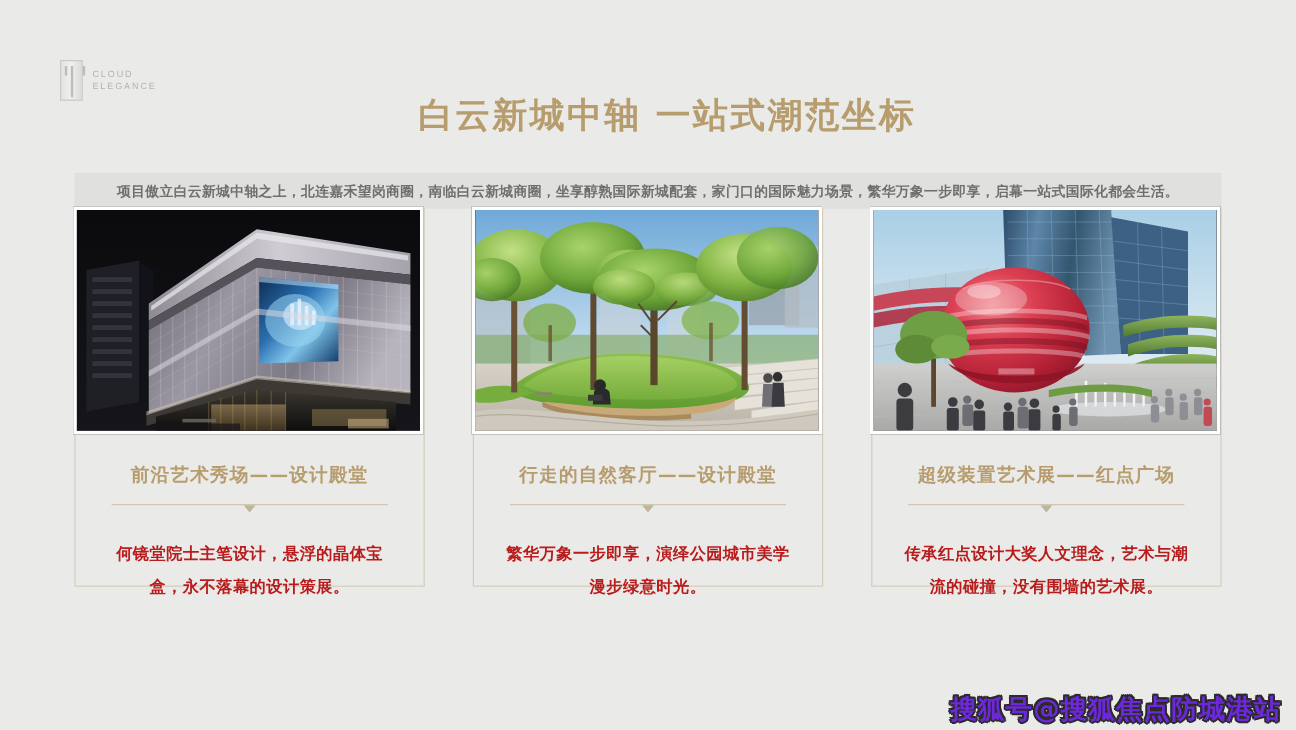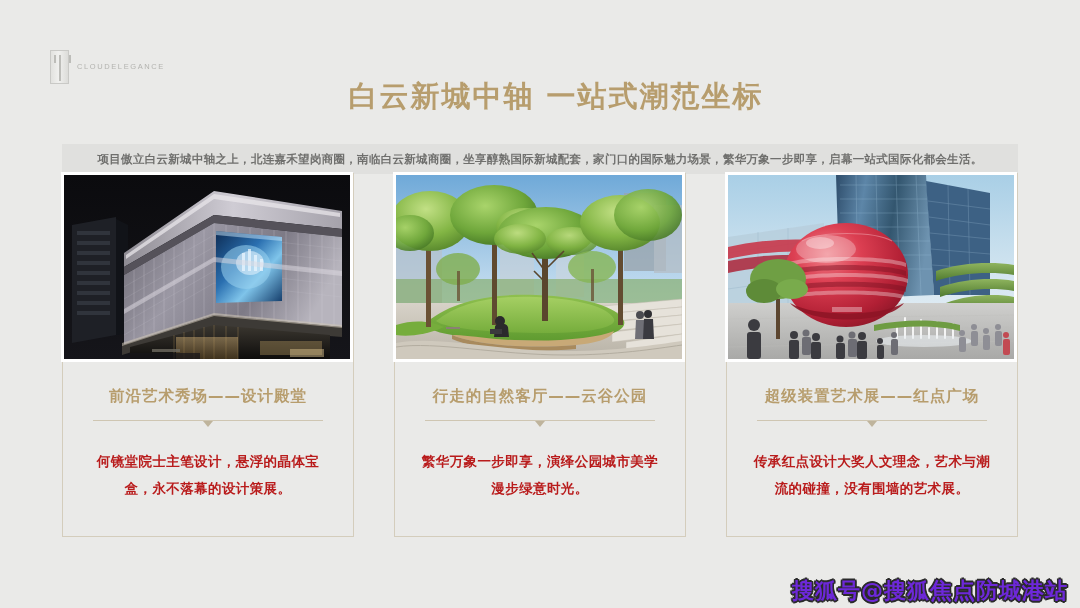--- a/index.html
+++ b/index.html
@@ -55,21 +55,21 @@
     left: 3px;
     top: 4px;
     width: 13px;
     height: 8px;
     border-left: 2px solid #bdbdb9;
     border-right: 2px solid #bdbdb9;
     transform: skewX(0deg);
   }
   .logo-text {
     display: flex;
-    flex-direction: row;
+    flex-direction: column;
     justify-content: center;
     line-height: 1.35;
   }
   .logo-text span {
     font-size: 7.5px;
     letter-spacing: 1.6px;
     color: #b3b3af;
     font-weight: 500;
   }
 
@@ -111,21 +111,21 @@
   .cards {
     position: absolute;
     left: 62px;
     top: 173px;
     width: 956px;
     display: flex;
     justify-content: space-between;
   }
   .card {
     width: 292px;
-    height: 364px;
+    height: 316px;
     border: 1px solid #d4cdbc;
     background: #eaeae8;
     position: relative;
     padding: 0;
   }
   .card-photo {
     position: absolute;
     left: -2px;
     top: -2px;
     width: 292px;
@@ -460,21 +460,21 @@
             <circle cx="244" cy="140" r="4" fill="#4b4b50"></circle>
             <path d="M240,145 L248,145 L249,164 L239,164 Z" fill="#6f6f76"></path>
             <circle cx="252" cy="139" r="4" fill="#2f2f33"></circle>
             <path d="M248,144 L257,144 L258,164 L247,164 Z" fill="#3a3a40"></path>
 
             <rect x="50" y="152" width="14" height="2" fill="#8a8074"></rect>
           </svg>
         </div>
       </div>
       <div class="card-body">
-        <div class="card-heading">行走的自然客厅——云谷公园</div>
+        <div class="card-heading">行走的自然客厅——设计殿堂</div>
         <div class="divider">
           <div class="divider-line"></div>
           <div class="divider-arrow"></div>
         </div>
         <div class="card-text">繁华万象一步即享，演绎公园城市美学漫步绿意时光。</div>
       </div>
     </div>
 
     <div class="card">
       <div class="card-photo">

